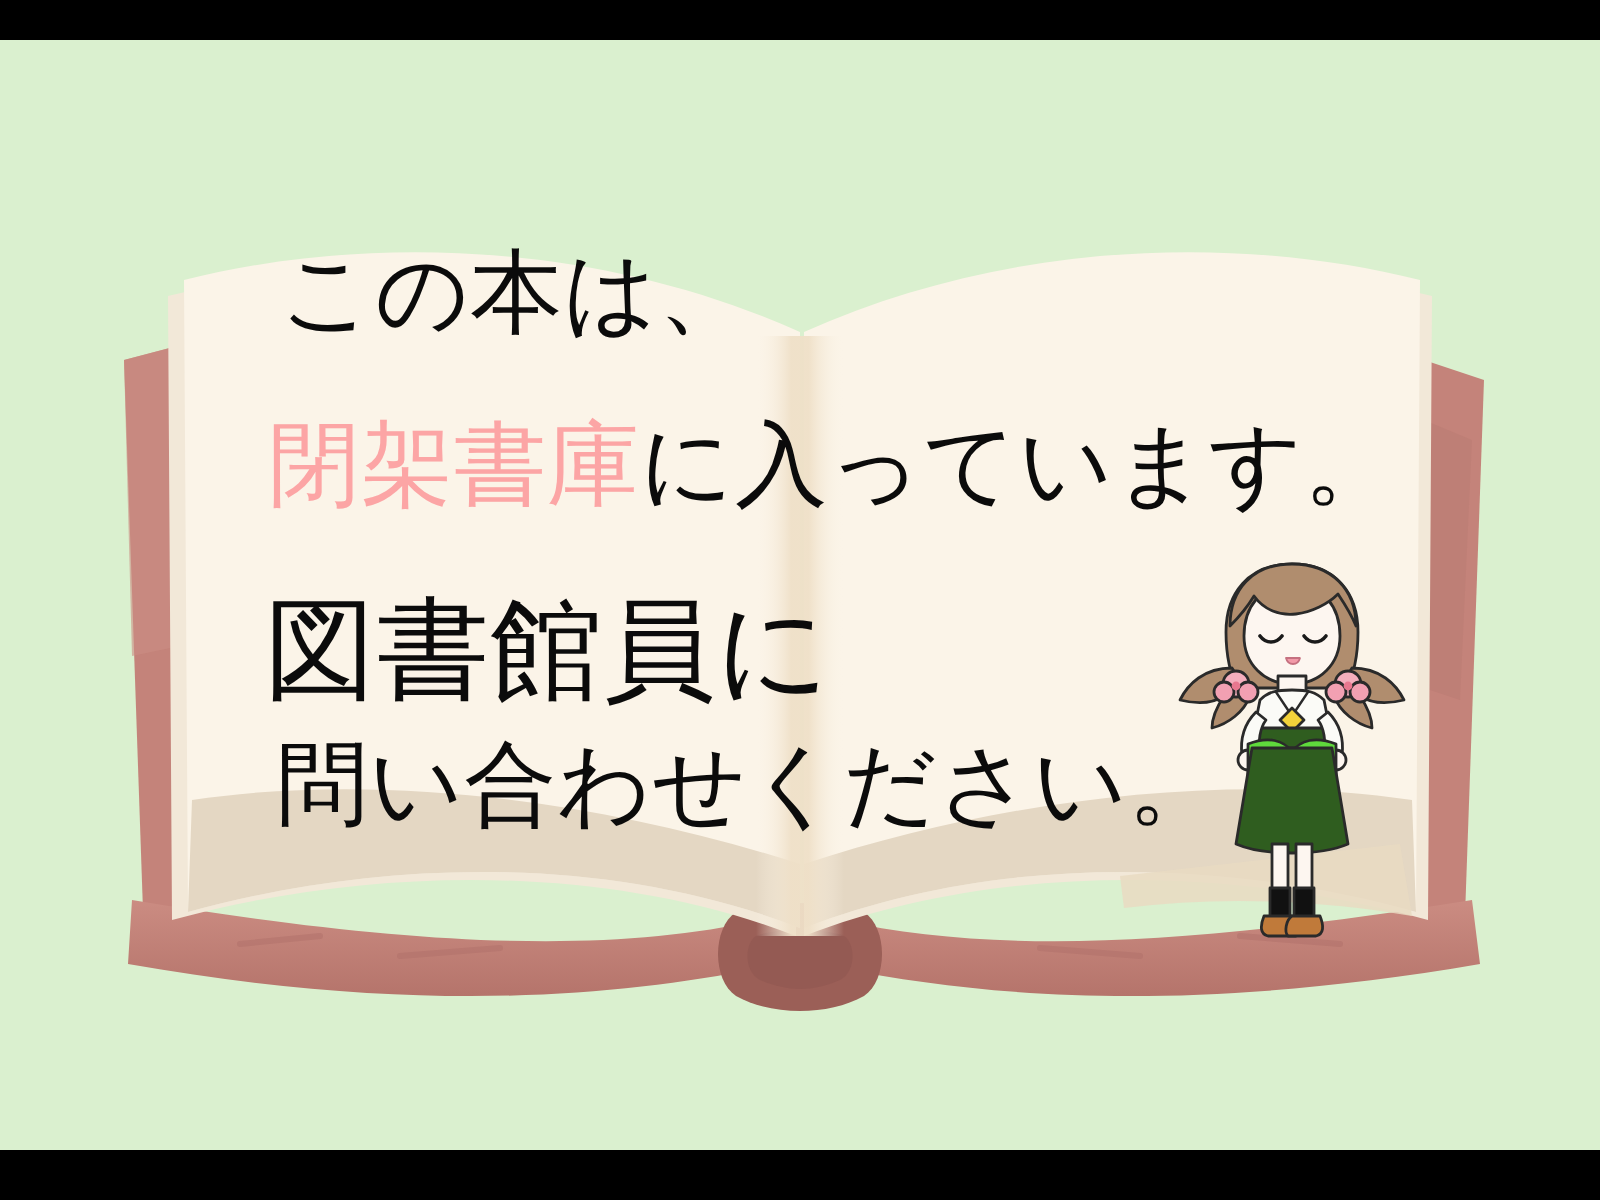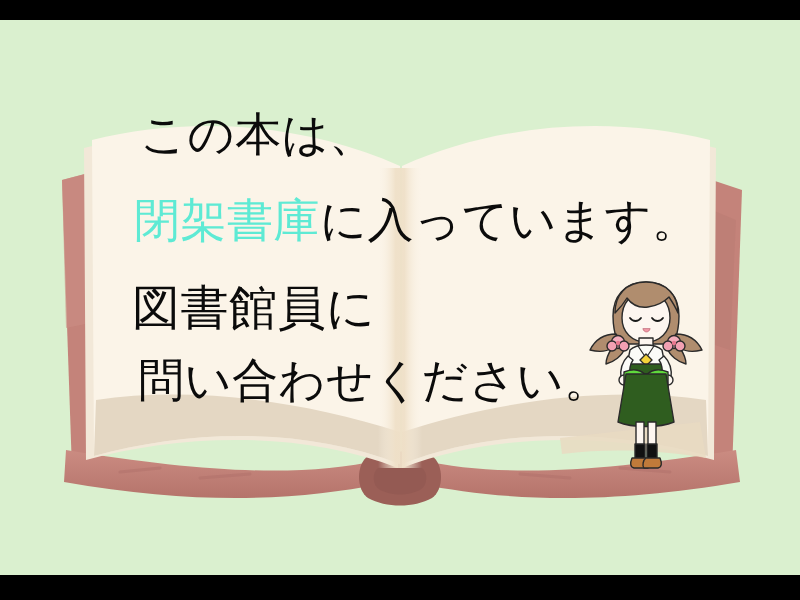--- a/index.html
+++ b/index.html
@@ -43,38 +43,38 @@
     top: 20px;
     width: 800px;
     height: 555px;
   }
   #book svg { display: block; }
 
   
   #text-layer {
     position: absolute;
     left: 0;
-    top: 8px;
+    top: 20px;
     width: 722px;
     height: 555px;
     z-index: 20;
     pointer-events: none;
   }
   .line {
     position: absolute;
     white-space: nowrap;
     color: #0b0b0b;
     font-family: "DejaVu Sans", "Liberation Sans", sans-serif;
     font-weight: 400;
     letter-spacing: 0.5px;
   }
-  .line .hl { color: #5eead4; }
+  .line .hl { color: #fca5a5; }
   #line-1 { left: 140px; top:  96px; font-size: 46px; }
   #line-2 { left: 134px; top: 182px; font-size: 46px; }
-  #line-3 { left: 132px; top: 268px; font-size: 48px; font-family: Liberation Mono, monospace; }
+  #line-3 { left: 132px; top: 268px; font-size: 56px; font-family: Liberation Mono, monospace; }
   #line-4 { left: 138px; top: 342px; font-size: 46px; text-align: center; }
 
   
   #character {
     position: absolute;
     left: 586px;
     top: 272px;
     width: 120px;
     height: 200px;
     z-index: 30;

